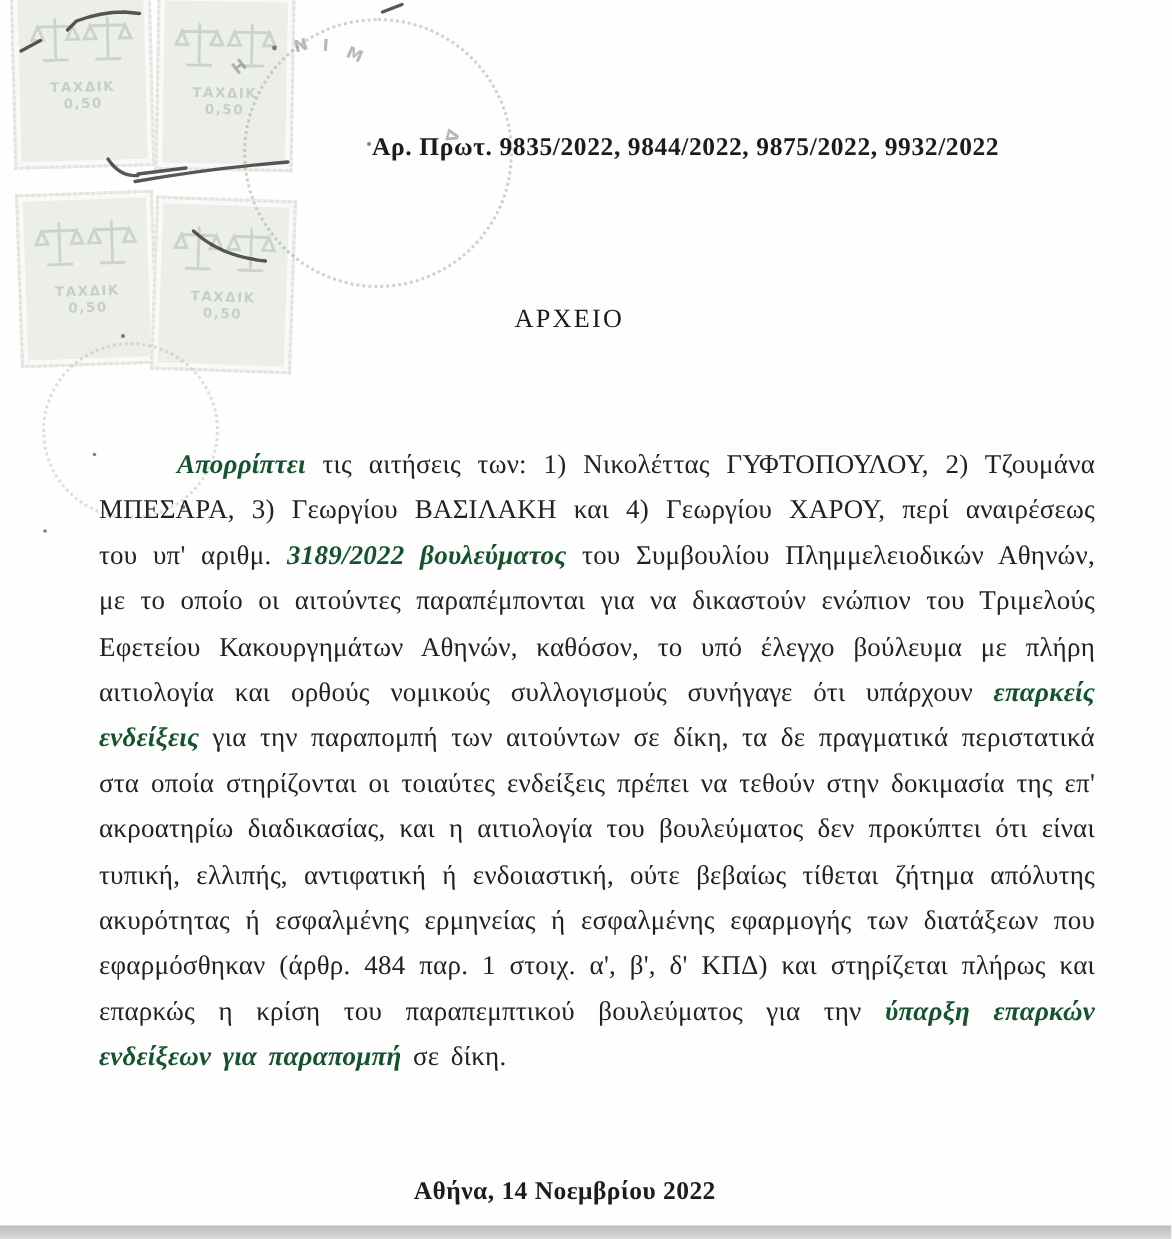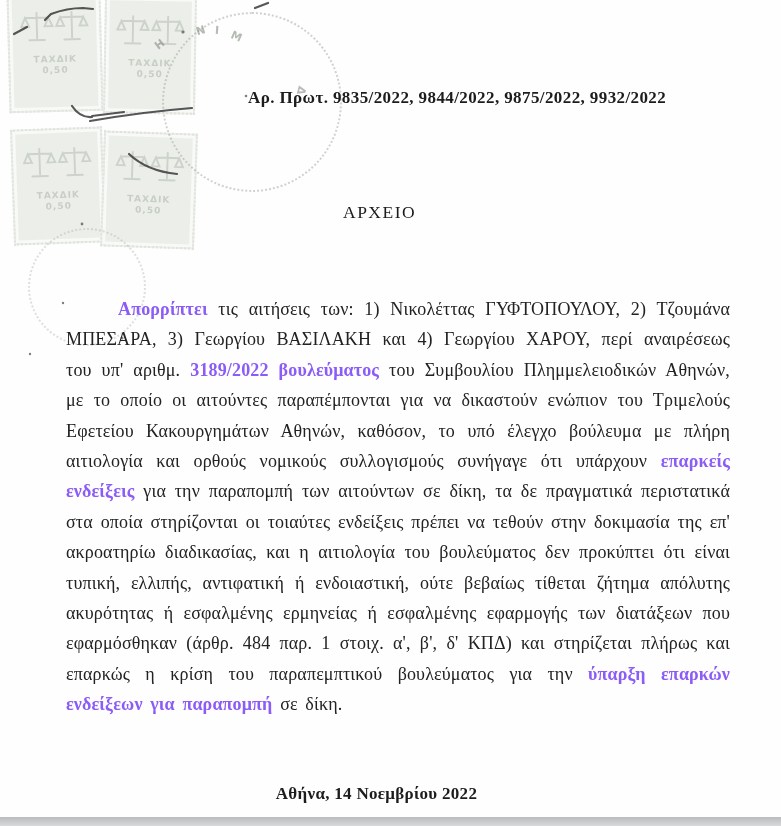--- a/index.html
+++ b/index.html
@@ -53,21 +53,21 @@
     position:absolute;left:343px;top:202px;
     font-size:17.5px;font-weight:normal;color:#1b1b1b;
     letter-spacing:1.5px;
   }
   .decision{
     position:absolute;left:66px;top:276px;width:664px;
     font-size:18px;line-height:30.4px;color:#222;
     text-align:justify;text-indent:52px;
     word-spacing:3px;letter-spacing:.15px;
   }
-  .decision b{color:#8b5cf6;}
+  .decision b{color:#14532d;font-style:italic;}
   .date-line{
     position:absolute;left:0;top:784px;width:781px;
     text-align:center;transform:translateX(-14px);
     font-size:17px;font-weight:bold;color:#1c1c1c;
     letter-spacing:.3px;
   }
   .footer-bar{
     position:absolute;left:0;bottom:0;width:781px;height:9px;
     background:linear-gradient(#b9bbbd,#d8dadc);
   }

